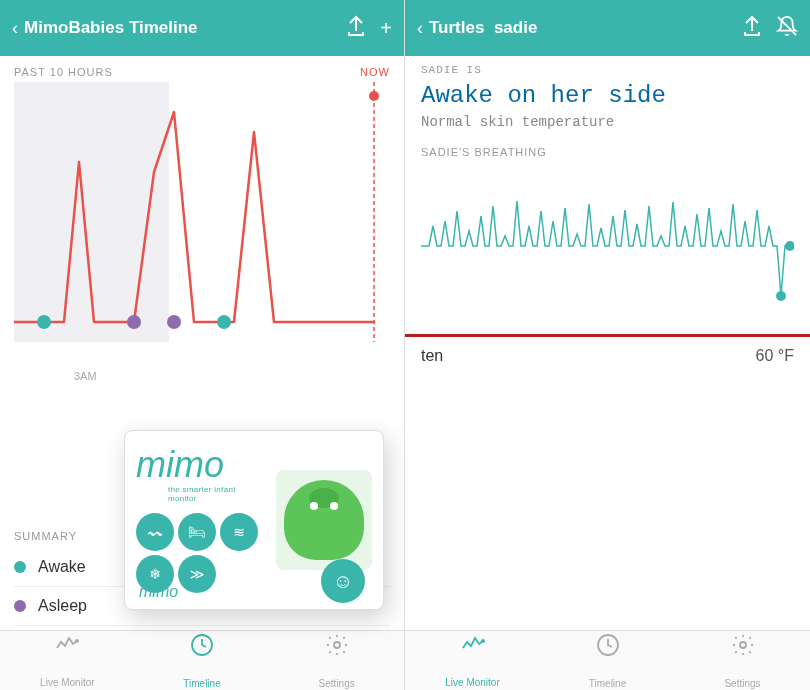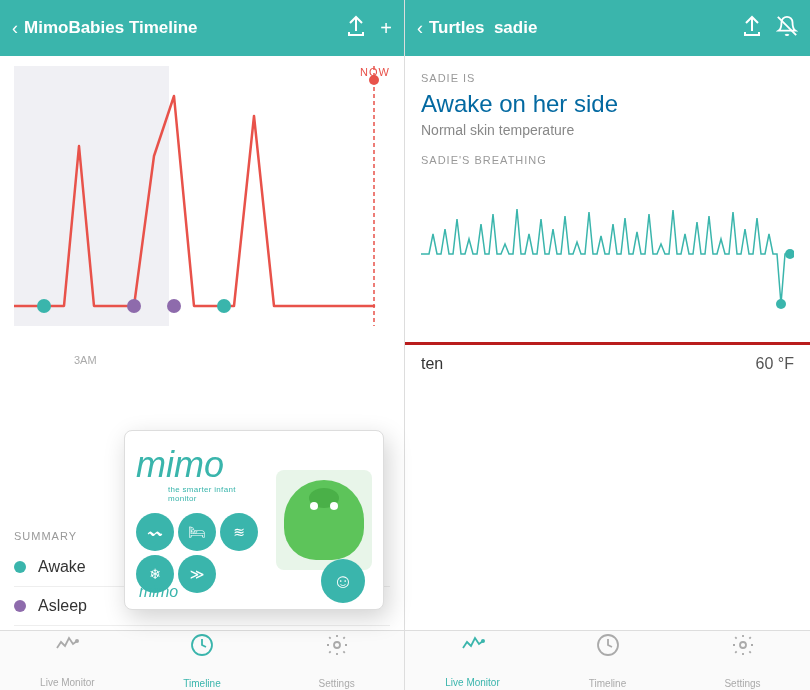--- a/index.html
+++ b/index.html
@@ -299,21 +299,22 @@
     .nav-label {
       font-size: 10px;
       color: #aaa;
     }
     .nav-label.active {
       color: #3ab5ac;
     }
 
     
     .sadie-is-section {
-      padding: 16px 16px 8px 16px;
+      padding: 8px 16px 8px 16px;
+      font-family: Liberation Mono, monospace;
     }
     .sadie-is-label {
       font-size: 11px;
       color: #999;
       letter-spacing: 1px;
       margin-bottom: 6px;
     }
     .sadie-status {
       font-size: 24px;
       color: #0369a1;
@@ -370,20 +371,21 @@
       <span class="header-icon">
         <svg width="20" height="22" viewBox="0 0 20 22" fill="none" stroke="white" stroke-width="2">
           <path d="M10 2v14M4 8l6-6 6 6M3 17v3h14v-3"></path>
         </svg>
       </span>
       <span class="header-icon">+</span>
     </div>
   </div>
 
   <div class="chart-area">
+    <div class="chart-label">PAST 10 HOURS</div>
     <div class="now-label">NOW</div>
 
     <div class="chart-svg-container">
       
 
       <svg width="377" height="280" viewBox="0 0 377 280">
 
         <rect x="0" y="0" width="155" height="260" fill="#f0f0f4" rx="0"></rect>
 
         <line x1="360" y1="0" x2="360" y2="260" stroke="#e8524a" stroke-width="1.5" stroke-dasharray="4,3"></line>

